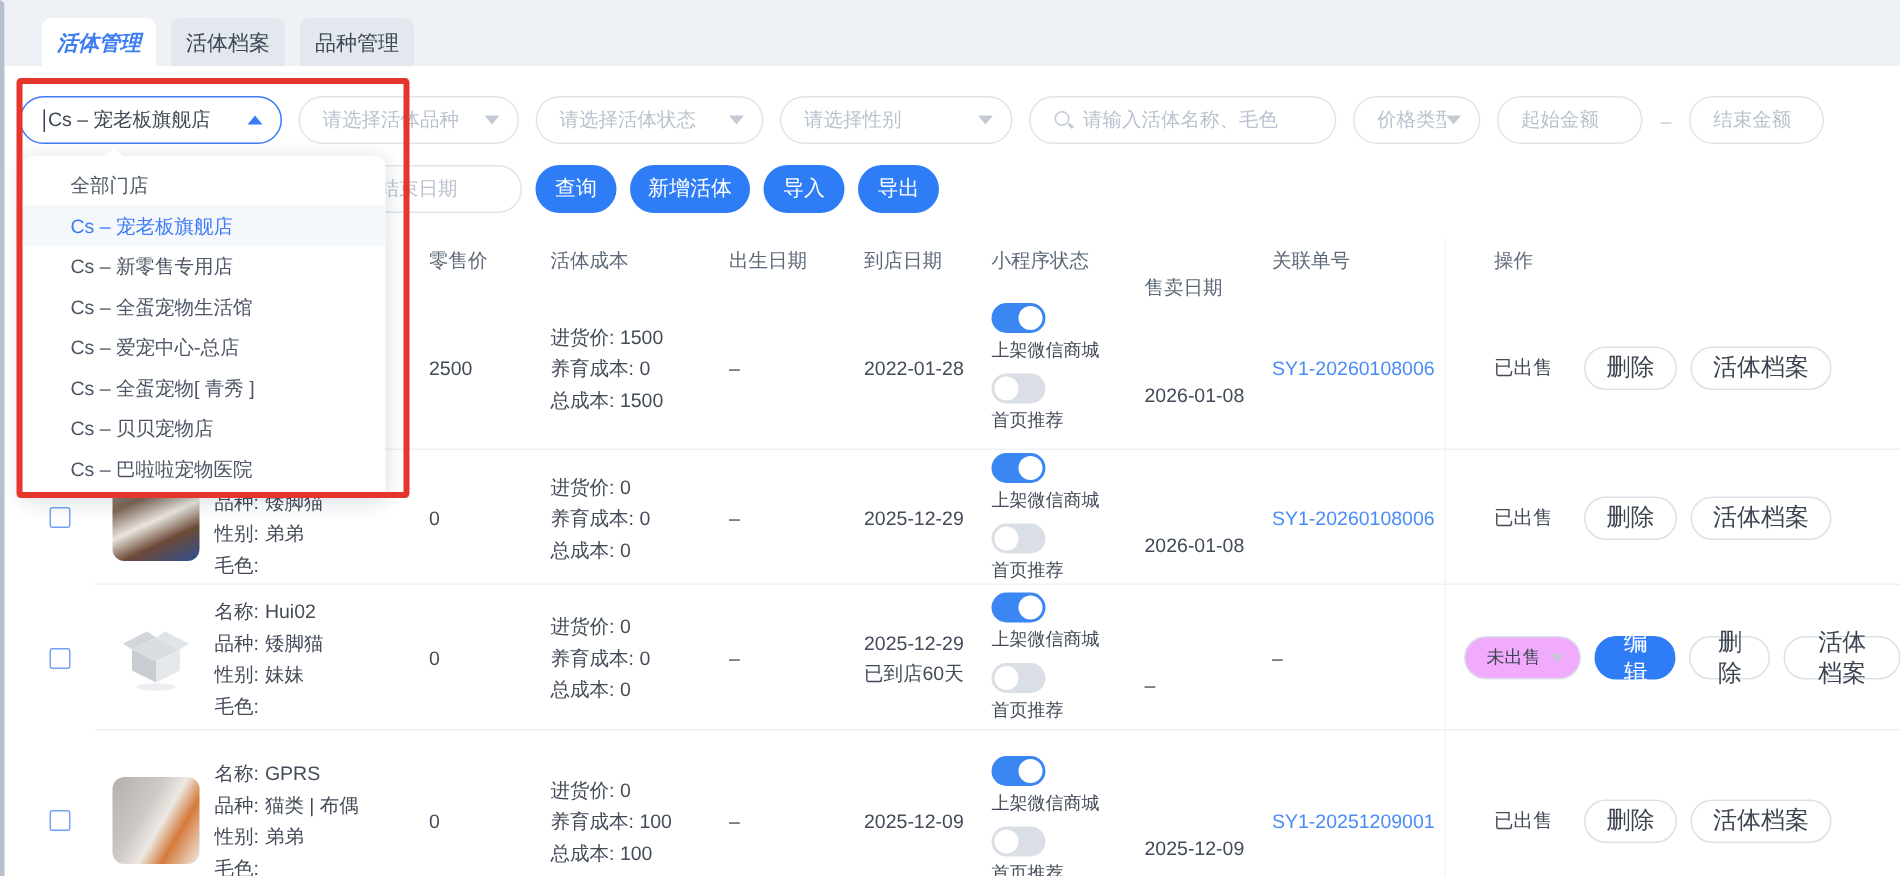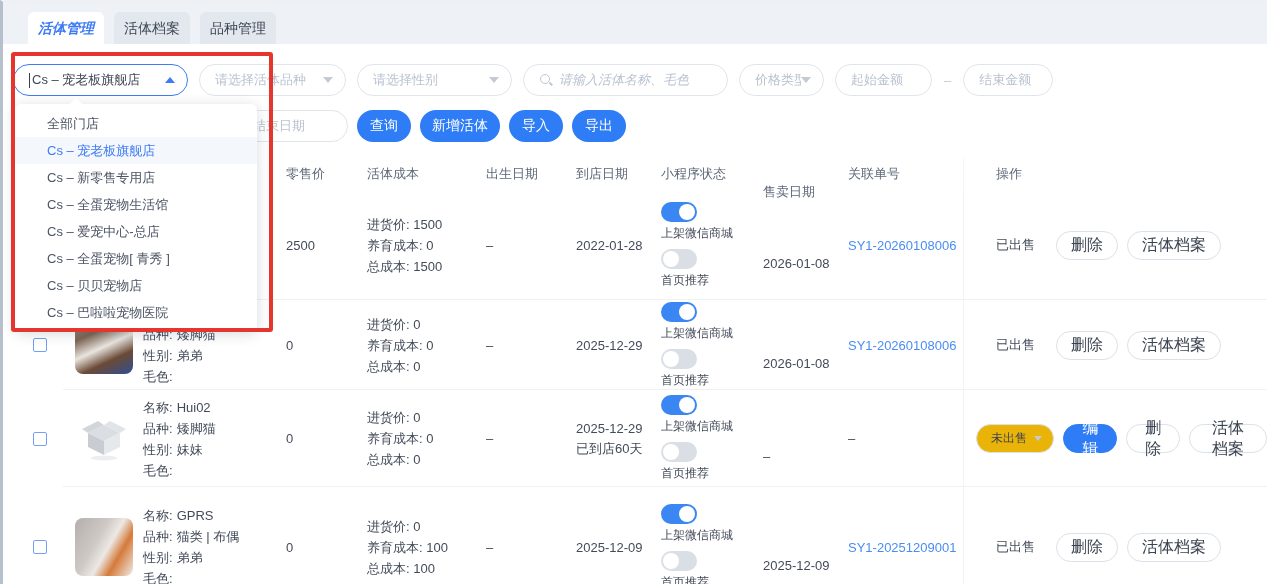--- a/index.html
+++ b/index.html
@@ -14,21 +14,21 @@
   .tab.active { background:#fff; color:#3e7bf5; font-weight:bold;font-style:italic; }
 
   
   .filter-row { display:flex; align-items:center; gap:11px; padding:20px 0 0 10px; }
   .pill { height:32px; border:1px solid #e0e5ec; border-radius:16px; background:#fff;
           display:flex; align-items:center; padding:0 12px 0 15px; font-size:13px; color:#b9c2cf; }
   .pill .ph { flex:1; white-space:nowrap; overflow:hidden; }
   .store-select { width:175px; border-color:#3e7bf5; color:#3f4856; }
   .cursor { width:1px; height:15px; background:#33425c; margin-right:2px; }
   .w-breed{width:147px;} .w-status{width:152px;} .w-gender{width:155px;}
-  .w-search{width:205px;font-style:italic;} .w-price{width:85px;} .w-amt1{width:97px;} .w-amt2{width:90px;}
+  .w-search{width:205px;} .w-price{width:85px;} .w-amt1{width:97px;} .w-amt2{width:90px;}
   .caret-up { width:0; height:0; border-left:5px solid transparent; border-right:5px solid transparent; border-bottom:6px solid #3e7bf5; }
   .caret-down { width:0; height:0; border-left:5px solid transparent; border-right:5px solid transparent; border-top:6px solid #c3cad4; }
   .caret-down.white { border-top-color:#fff; margin-left:7px; }
   .search-glyph { position:relative; width:14px; height:14px; margin-right:6px; flex:none; }
   .search-glyph::before { content:""; position:absolute; left:1px; top:1px; width:8px; height:8px;
        border:1.5px solid #c0c8d4; border-radius:50%; }
   .search-glyph::after { content:""; position:absolute; left:10px; top:10px; width:4px; height:1.5px;
        background:#c0c8d4; transform:rotate(45deg); }
   .amt-dash { color:#c3cad4; font-size:13px; margin:0 1px; }
 
@@ -72,21 +72,21 @@
   .toggle.on { background:#3a86f3; }
   .toggle .knob { position:absolute; top:2px; left:2px; width:16px; height:16px; border-radius:50%; background:#fff; }
   .toggle.on .knob { left:auto; right:2px; }
   .tgl-label { font-size:12px; color:#434b59; margin:3px 0 7px; }
   .c-mini .tgl-label:last-child { margin-bottom:0; }
   .link { color:#4a8cf6; text-decoration:none; cursor:pointer; }
   .sold-text { margin-right:12px; }
   .pill-btn { height:29px; border:1px solid #dbe1e9; border-radius:15px; background:#fff; font-size:16px;
               color:#3c4451; padding:0 14px; display:inline-flex; align-items:center; cursor:pointer; font-family:inherit; }
   .pill-btn.primary { background:#2e7cf6; border-color:#2e7cf6; color:#fff; }
-  .status-select { height:29px; width:96px; border:1px solid #dbe1e9; border-radius:15px; background:#eab308;
+  .status-select { height:29px; width:96px; border:1px solid #dbe1e9; border-radius:15px; background:#f0abfc;
                    display:inline-flex; align-items:center; justify-content:space-between;
                    padding:0 11px 0 14px; font-size:12px; color:#3c4451; cursor:pointer; }
   .status-select .caret-down { border-left-width:4px; border-right-width:4px; border-top-width:5px; }
 
   
   .dropdown-panel { position:absolute; left:12px; top:102px; width:242px; background:#fff; border-radius:6px;
                     box-shadow:0 2px 14px rgba(15,30,60,0.16); padding:6px 0; z-index:20; }
   .dropdown-arrow { position:absolute; top:-4px; left:56px; width:10px; height:10px; background:#fff; transform:rotate(45deg); }
   .dd-item { height:27px; line-height:27px; padding-left:32px; font-size:13px; color:#4c5565; cursor:pointer; white-space:nowrap; }
   .dd-item.selected { color:#3e7bf5; background:#f4f7fb; }
@@ -107,20 +107,24 @@
   </div>
 
   <div class="filter-row">
     <div class="pill store-select">
       <span class="cursor"></span>
       <span class="ph">Cs – 宠老板旗舰店</span>
       <span class="caret-up"></span>
     </div>
     <div class="pill w-breed">
       <span class="ph">请选择活体品种</span>
+      <span class="caret-down"></span>
+    </div>
+    <div class="pill w-status">
+      <span class="ph">请选择活体状态</span>
       <span class="caret-down"></span>
     </div>
     <div class="pill w-gender">
       <span class="ph">请选择性别</span>
       <span class="caret-down"></span>
     </div>
     <div class="pill w-search">
       <span class="search-glyph"></span>
       <span class="ph">请输入活体名称、毛色</span>
     </div>

